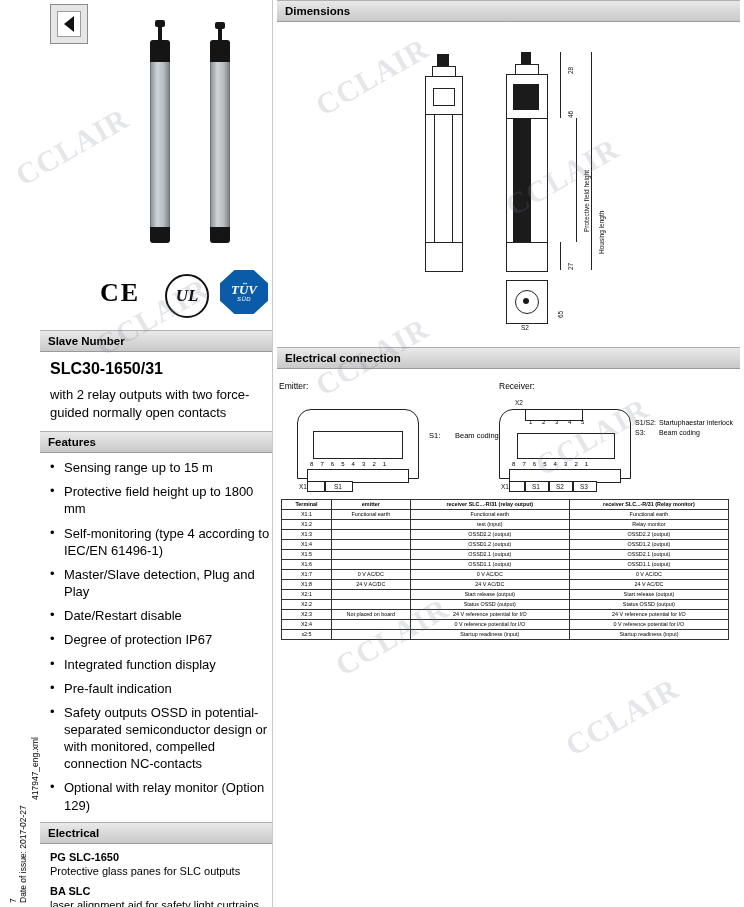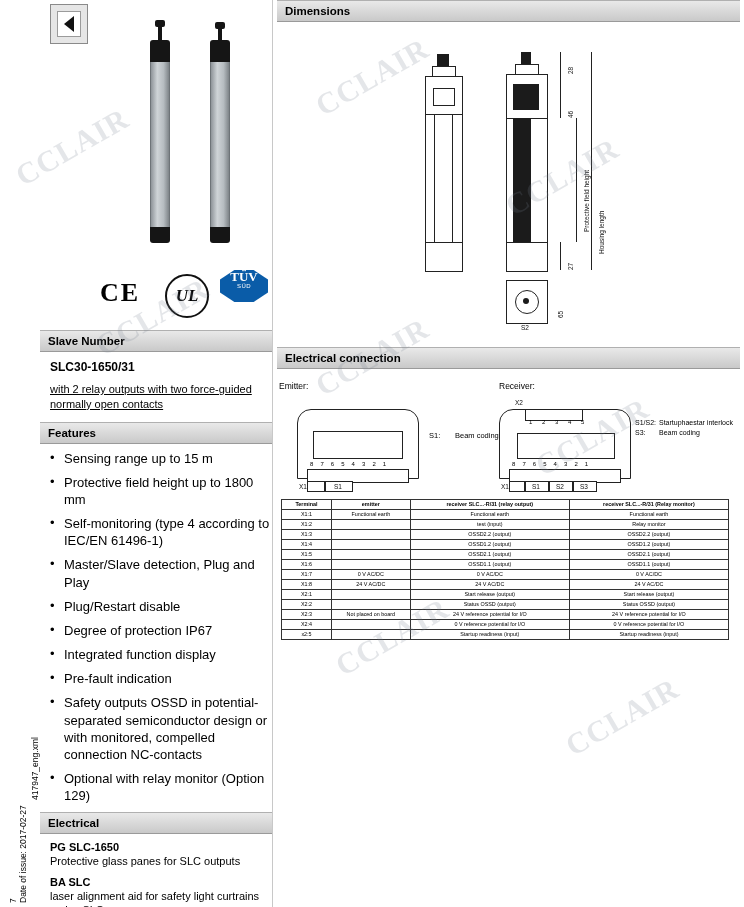--- a/index.html
+++ b/index.html
@@ -170,40 +170,41 @@
     font-weight: bold;
   }
   .tuv {
     position: absolute;
     left: 160px;
     top: 2px;
     width: 48px;
     height: 48px;
   }
   .tuv-oct {
-    width: 48px; height: 32px;
+    width: 48px; height: 44px;
     background: #0a5ca8;
     clip-path: polygon(30% 0,70% 0,100% 30%,100% 70%,70% 100%,30% 100%,0 70%,0 30%);
     display: flex;
     flex-direction: column;
     align-items: center;
+    justify-content: center;
     color: #fff;
+    font-style: italic;
   }
   .tuv-oct .t1 { font-size: 13px; font-weight: bold; font-family: "Liberation Serif", serif; line-height: 13px;}
   .tuv-oct .t2 { font-size: 6px; letter-spacing: 0.5px; }
   .model-number {
     font-weight: bold;
-    font-size: 12px;
+    font-size: 16px;
     padding: 8px 10px 2px 10px;
   }
   .model-desc {
     padding: 6px 10px 10px 10px;
     line-height: 1.35;
-    font-size: 11px;
-    text-decoration: underline;
+    font-size: 13px;
   }
   ul.feat {
     margin: 6px 0 8px 0;
     padding-left: 22px;
     list-style: none;
   }
   ul.feat li {
     position: relative;
     margin-bottom: 7px;
     line-height: 1.32;
@@ -350,21 +351,21 @@
     <div class="section-head">Slave Number</div>
     <div class="model-number">SLC30-1650/31</div>
     <div class="model-desc">with 2 relay outputs with two force-guided normally open contacts</div>
 
     <div class="section-head">Features</div>
     <ul class="feat">
       <li>Sensing range up to 15 m</li>
       <li>Protective field height up to 1800 mm</li>
       <li>Self-monitoring (type 4 according to IEC/EN 61496-1)</li>
       <li>Master/Slave detection, Plug and Play</li>
-      <li>Plug/Restart disable</li>
+      <li>Date/Restart disable</li>
       <li>Degree of protection IP67</li>
       <li>Integrated function display</li>
       <li>Pre-fault indication</li>
       <li>Safety outputs OSSD in potential-separated semiconductor design or with monitored, compelled connection NC-contacts</li>
       <li>Optional with relay monitor (Option 129)</li>
     </ul>
 
     <div class="section-head">Electrical</div>
     <div class="acc-title">PG SLC-1650</div>
     <div class="acc-text">Protective glass panes for SLC outputs</div>

